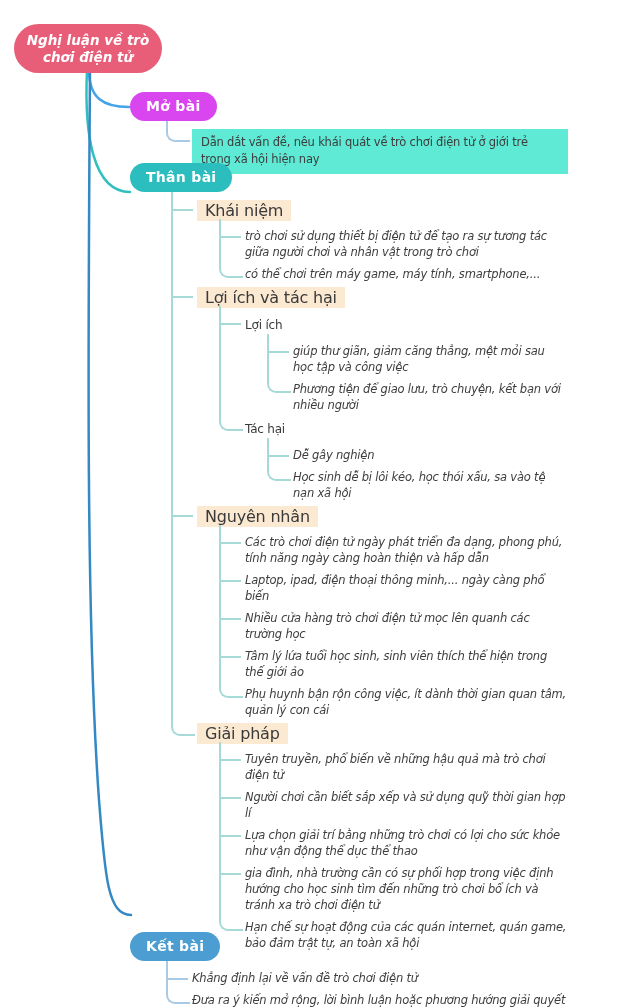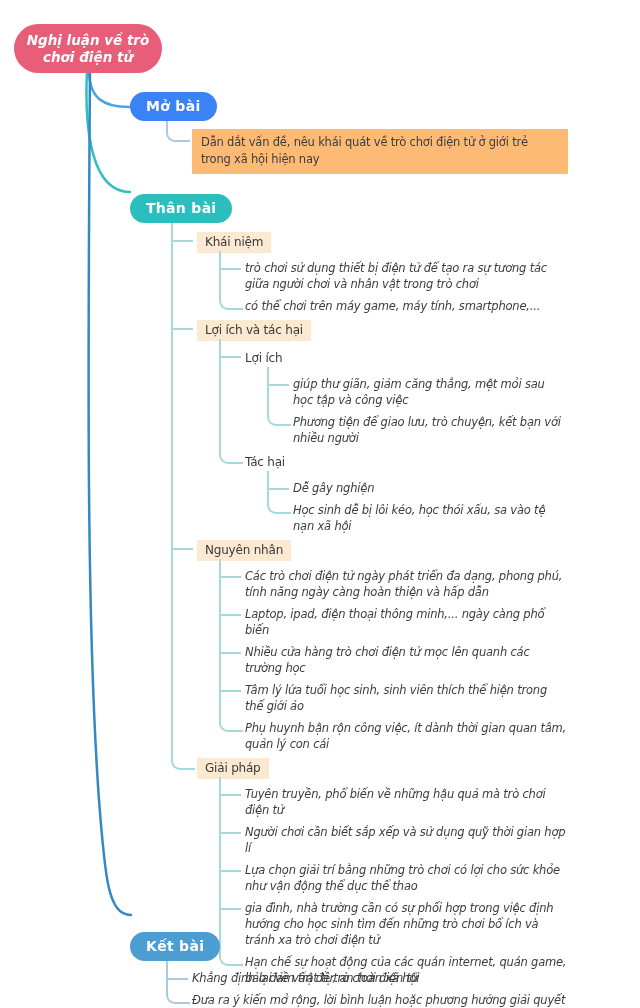--- a/index.html
+++ b/index.html
@@ -20,29 +20,29 @@
     background:#E85E78; border-radius:25px;
     color:#ffffff; font-weight:bold; font-style:italic;
     font-size:13.5px; line-height:17px;
     display:flex; align-items:center; justify-content:center;
     text-align:center; padding:0 12px;
   }
 
   
   .branch { position:absolute; left:130px; }
   .b-mo  { top:92px;  --lc:#A9CAE4; }
-  .b-than{ top:194px; --lc:#A6DAD8; }
+  .b-than{ top:163px; --lc:#A6DAD8; }
   .b-ket { top:932px; --lc:#A9CAE4; }
 
   .pill {
     display:inline-block; color:#ffffff; font-weight:bold;
     font-size:14px; line-height:16px; letter-spacing:0.3px;
     padding:6px 16px 7px; border-radius:16px;
   }
-  .pill-mo  { background:#3b82f6; }
+  .pill-mo  { background:#d946ef; }
   .pill-than{ background:#2CBEBE; }
   .pill-ket { background:#4C9ED2; }
 
   
   .kids { margin-left:22px; padding-top:6px; }
   .branch > .kids { margin-left:36px; padding-top:8px; }
   .b-than > .kids { margin-left:41px; }
 
   .node { position:relative; padding-left:26px; margin-bottom:5px; }
   .node:last-child { margin-bottom:0; }
@@ -62,34 +62,34 @@
     content:""; position:absolute; left:0; top:-8px;
     width:22px; height:19px;
     border-left:2px solid var(--lc);
     border-bottom:2px solid var(--lc);
     border-bottom-left-radius:9px;
   }
 
   
   .tag {
     display:inline-block; background:#FBE9D2;
-    font-size:12px; line-height:15px; color:#3a3a3a;
+    font-size:16px; line-height:15px; color:#3a3a3a;
     letter-spacing:-0.2px; padding:3px 8px 3px;
   }
   .subtag {
     display:inline-block;
     font-size:12px; line-height:15px; color:#3a3a3a;
     letter-spacing:-0.2px; padding:3px 0 3px;
   }
   .leaf {
     font-size:11.5px; line-height:16px; color:#3d3d3d;
     letter-spacing:-0.2px; padding-top:1px;font-style:italic;
   }
   .note {
-    background:#fdba74; font-size:11.5px; line-height:17px;
+    background:#5eead4; font-size:11.5px; line-height:17px;
     color:#3d3d3d; letter-spacing:-0.2px;
     padding:5px 9px 6px; max-width:388px;
   }
   .mw380 { max-width:380px; }
   .mw352 { max-width:352px; }
   .mw350 { max-width:350px; }
 </style>
 </head>
 <body>
 

